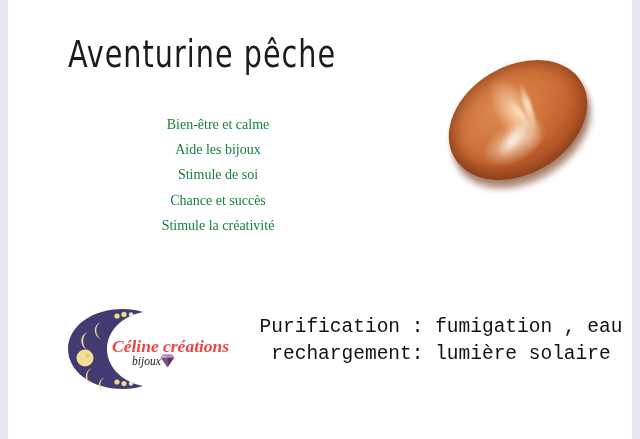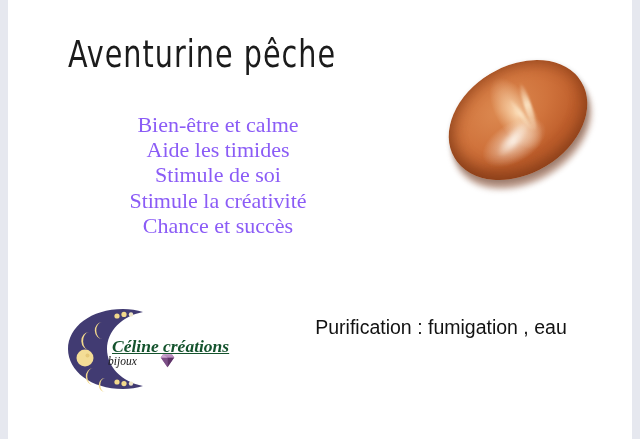--- a/index.html
+++ b/index.html
@@ -40,23 +40,23 @@
 
   
   .benefits {
     position:absolute;
     left:0px; top:112px;
     width:420px;
     text-align:center;
   }
   .benefit-line {
     font-family:"Liberation Serif", serif;
-    font-size:22px;
+    font-size:14px;
     line-height:25.2px;
-    color:#8b5cf6;
+    color:#15803d;
     white-space:nowrap;
   }
 
   
   .stone-wrap {
     position:absolute;
     left:422px; top:50px;
     width:180px; height:140px;
   }
   .stone-shadow {
@@ -116,70 +116,69 @@
     width:165px; height:86px;
   }
   .logo-moon { position:absolute; left:0; top:0; }
   .logo-brand {
     position:absolute;
     left:52px; top:30px;
     font-family:"Liberation Serif", serif;
     font-style:italic;
     font-size:17.5px;
     font-weight:600;
-    color:#14532d;
-    white-space:nowrap;
-    text-decoration:underline;
+    color:#ef4444;
+    white-space:nowrap;
   }
   .logo-sub {
     position:absolute;
-    left:48px; top:49px;
+    left:72px; top:49px;
     font-family:"Liberation Serif", serif;
     font-style:italic;
     font-size:11.5px;
     color:#181818;
     white-space:nowrap;
   }
   .logo-gem {
     position:absolute;
     left:98px; top:47px;
     width:19px; height:15px;
   }
 
   
   .care {
     position:absolute;
     left:238px; top:314px;
     width:390px;
     text-align:center;
   }
   .care-line {
-    font-family:Liberation Sans, sans-serif;
+    font-family:Liberation Mono, monospace;
     font-size:19.5px;
     line-height:27px;
     color:#121212;
     white-space:nowrap;
   }
 </style>
 </head>
 <body>
 
 <div class="edge-strip left"></div>
 <div class="edge-strip right"></div>
 
 <div class="canvas">
 
   <div class="title">Aventurine pêche</div>
 
   <div class="benefits">
     <div class="benefit-line">Bien-être et calme</div>
-    <div class="benefit-line">Aide les timides</div>
+    <div class="benefit-line">Aide les bijoux</div>
     <div class="benefit-line">Stimule de soi</div>
+    <div class="benefit-line">Chance et succès</div>
     <div class="benefit-line">Stimule la créativité</div>
-    <div class="benefit-line">Chance et succès</div>
   </div>
 
   <div class="stone-wrap">
     <div class="stone-shadow"></div>
     <div class="stone">
       <div class="stone-streak"></div>
       <div class="stone-streak two"></div>
       <div class="stone-gloss"></div>
     </div>
   </div>
@@ -207,15 +206,16 @@
       <path d="M3 6 L6 2 L18 2 L21 6 L12 19 Z" fill="#9b6ea3"></path>
       <path d="M3 6 L12 19 L12 6 Z" fill="#7d4f87"></path>
       <path d="M12 6 L12 19 L21 6 Z" fill="#5e3468"></path>
       <path d="M6 2 L18 2 L21 6 L3 6 Z" fill="#b98ec0"></path>
       <path d="M6 2 L12 6 L3 6 Z" fill="#cdaad2"></path>
     </svg>
   </div>
 
   <div class="care">
     <div class="care-line">Purification : fumigation , eau</div>
+    <div class="care-line">rechargement: lumière solaire</div>
   </div>
 
 </div>
 
 </body></html>

